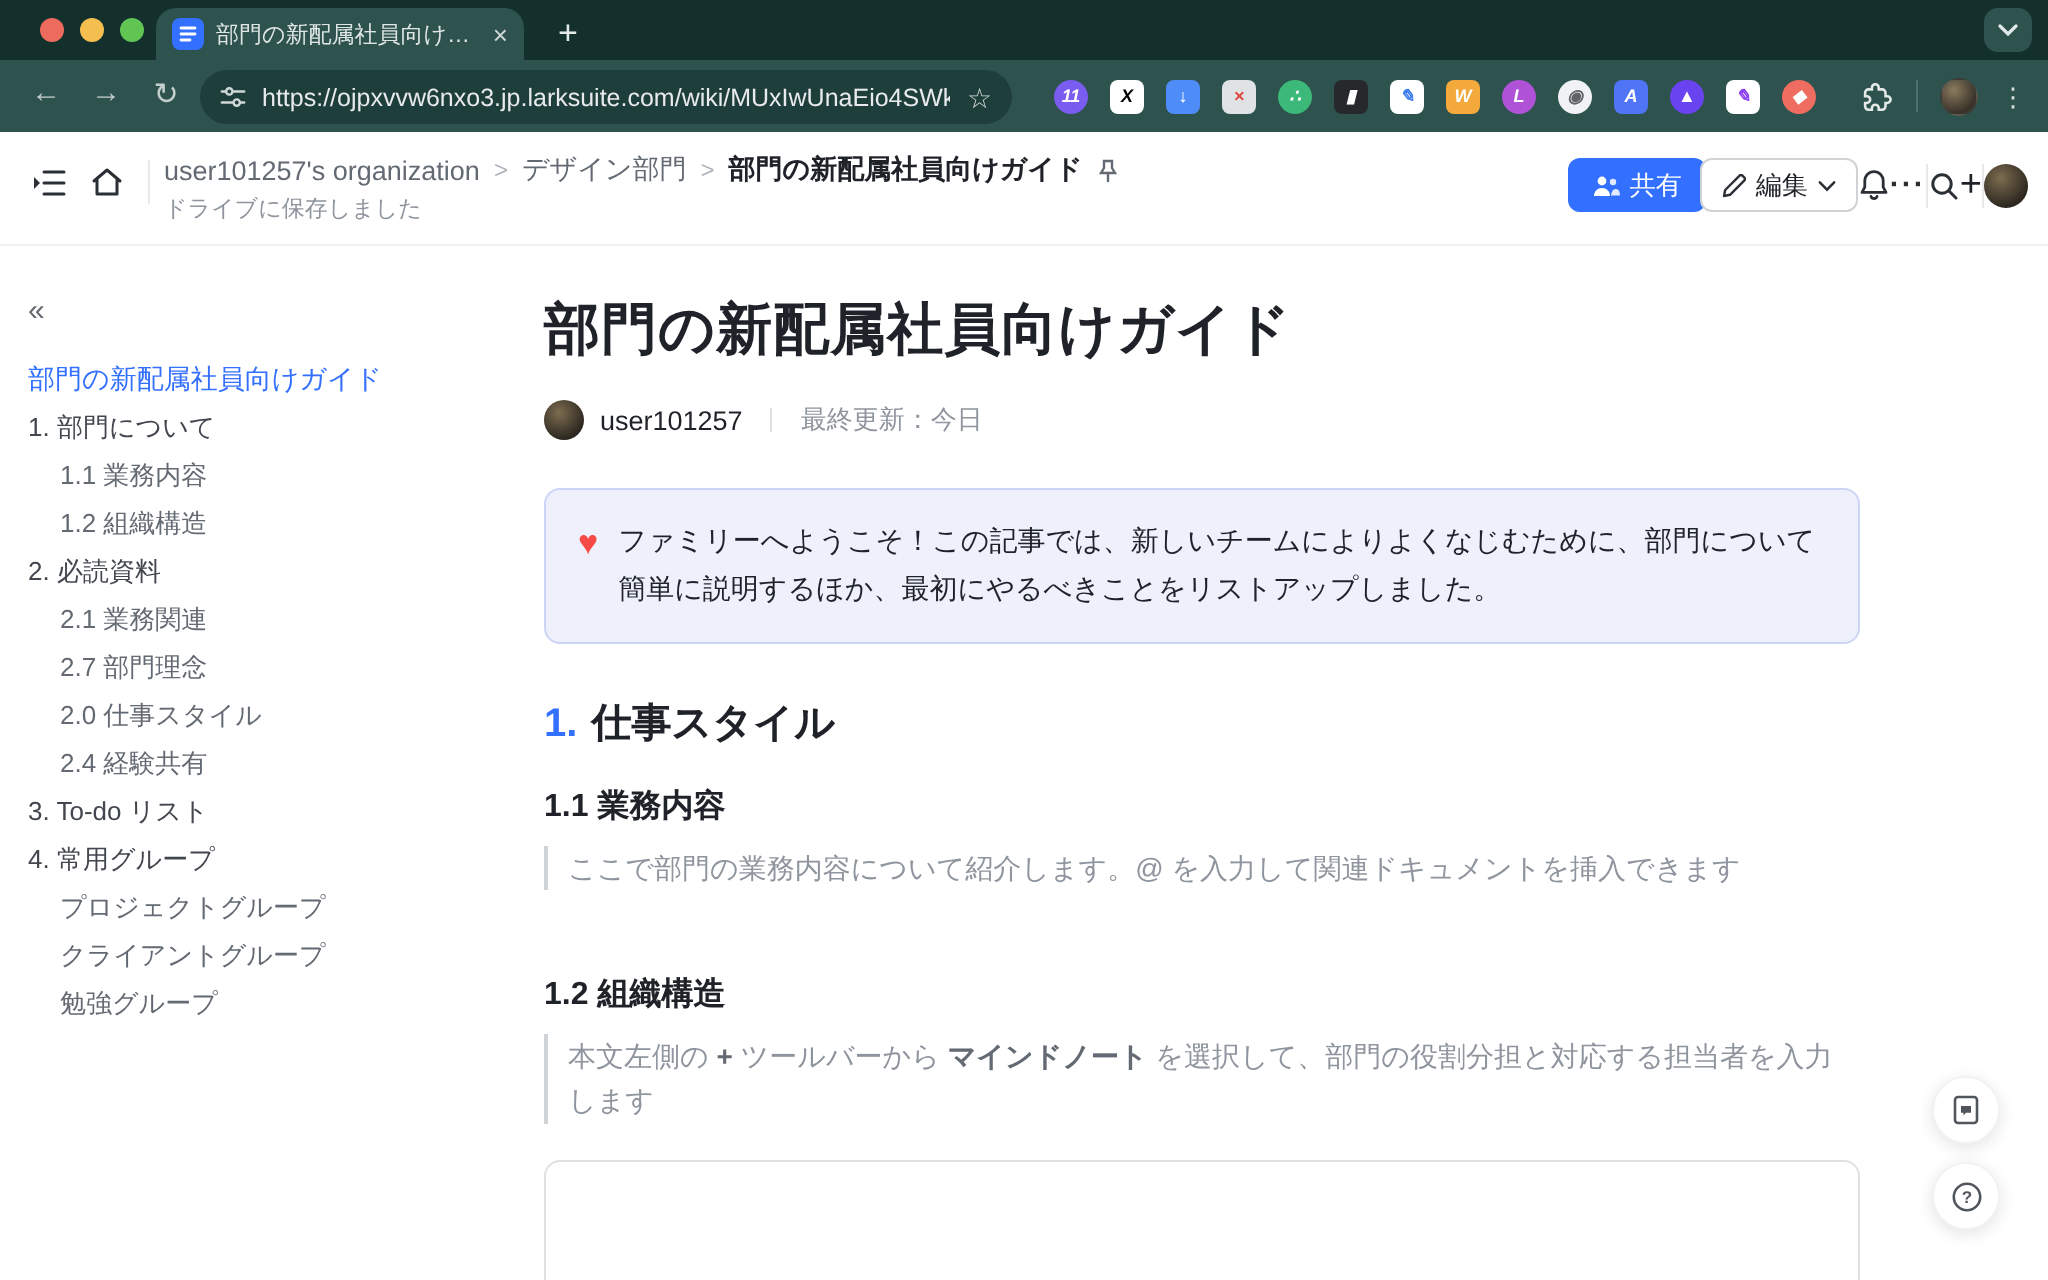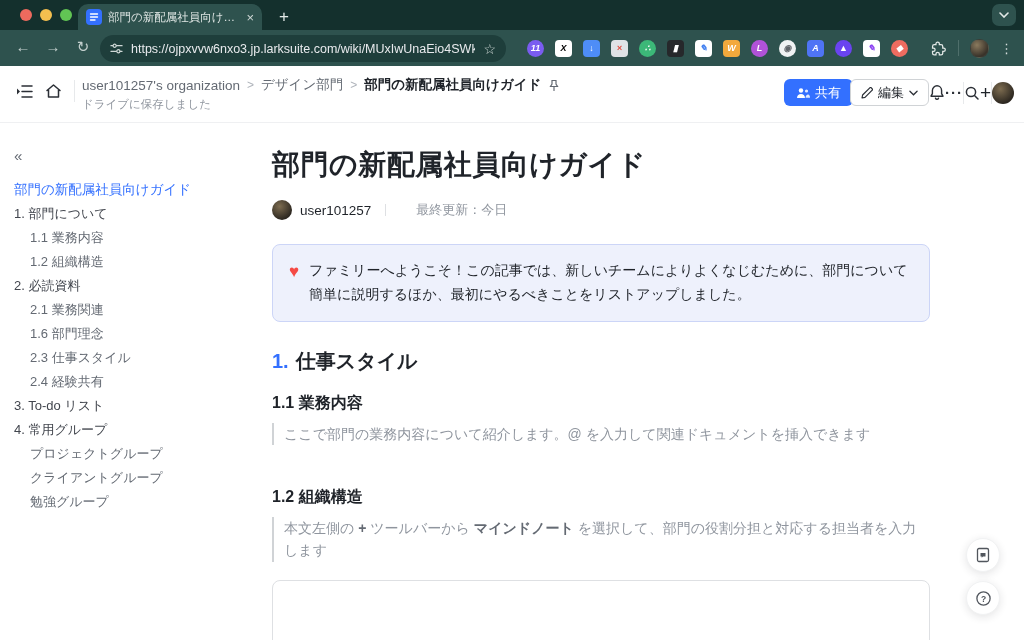--- a/index.html
+++ b/index.html
@@ -53,21 +53,21 @@
   .toc-item.toc-top { color:#42464e; }
   .toc-item.toc-sub { color:#646a73; padding-left:30px; }
 
   
   .content { position:absolute; left:272px; top:123px; width:658px; }
   .doc-title { margin-top:23px; font-size:28px; font-weight:bold; color:#1f2329; letter-spacing:.5px; }
   .authorrow { margin-top:16px; display:flex; align-items:center; gap:8px; }
   .author-avatar { width:20px; height:20px; border-radius:50%; background:radial-gradient(circle at 38% 32%, #7d6c50, #2c2720 72%); }
   .author-name { font-size:13.5px; color:#1f2329; }
   .meta-div { width:1px; height:12px; background:#dee0e3; margin:0 6px; }
-  .updated { font-size:13px; color:#8f959e;margin-left:16px; }
+  .updated { font-size:13px; color:#8f959e; }
   .callout { margin-top:24px; background:#eef1fc; border:1px solid #ccd5f7; border-radius:8px; padding:14px 16px; display:flex; gap:10px; }
   .heart { color:#f54a45; font-size:17px; line-height:1.5; }
   .callout-text { font-size:14px; color:#1f2329; line-height:1.7; }
   .h1 { margin-top:26px; font-size:20px; font-weight:bold; color:#1f2329; }
   .h1 .num { color:#3370ff; margin-right:7px; }
   .h2 { font-size:16px; font-weight:bold; color:#1f2329; }
   .mt18{ margin-top:18px; } .mt40{ margin-top:42px; }
   .ph { margin-top:9px; border-left:2px solid #d0d3d6; padding-left:10px; font-size:14px; color:#8f959e; line-height:1.6; }
   .ph .seg-bold { font-weight:bold; color:#646a73; }
   .mindmap { margin-top:18px; height:200px; border:1px solid #dee0e3; border-radius:8px; position:relative; background:#fff; overflow:hidden; }
@@ -265,25 +265,25 @@
 
         <div class="toc-item toc-top">
           <span>2. 必読資料</span>
         </div>
 
         <div class="toc-item toc-sub">
           <span>2.1 業務関連</span>
         </div>
 
         <div class="toc-item toc-sub">
-          <span>1.6 部門理念</span>
-        </div>
-
-        <div class="toc-item toc-sub">
-          <span>2.3 仕事スタイル</span>
+          <span>2.7 部門理念</span>
+        </div>
+
+        <div class="toc-item toc-sub">
+          <span>2.0 仕事スタイル</span>
         </div>
 
         <div class="toc-item toc-sub">
           <span>2.4 経験共有</span>
         </div>
 
         <div class="toc-item toc-top">
           <span>3. To-do リスト</span>
         </div>
 

